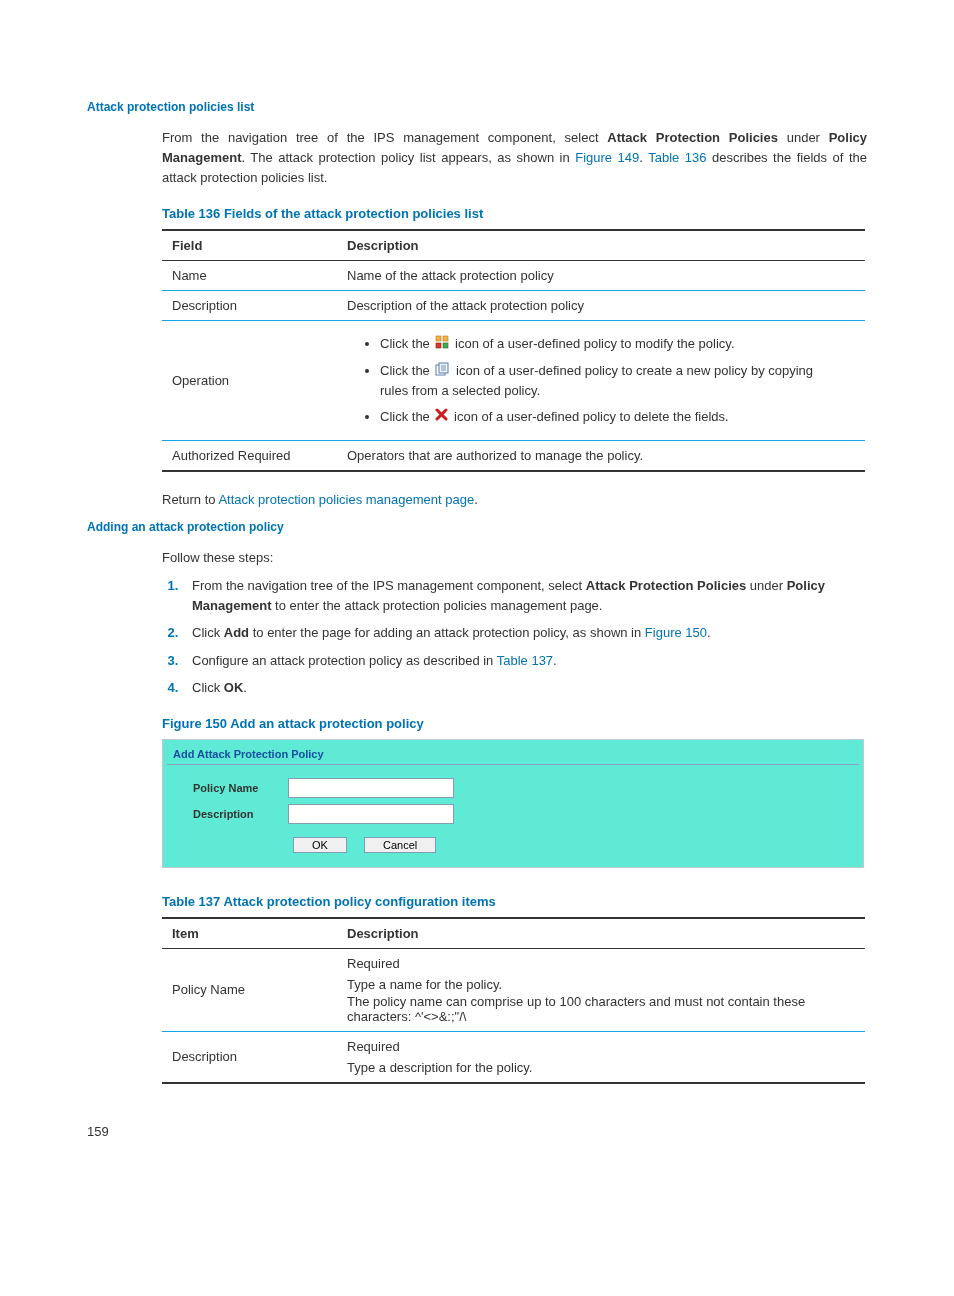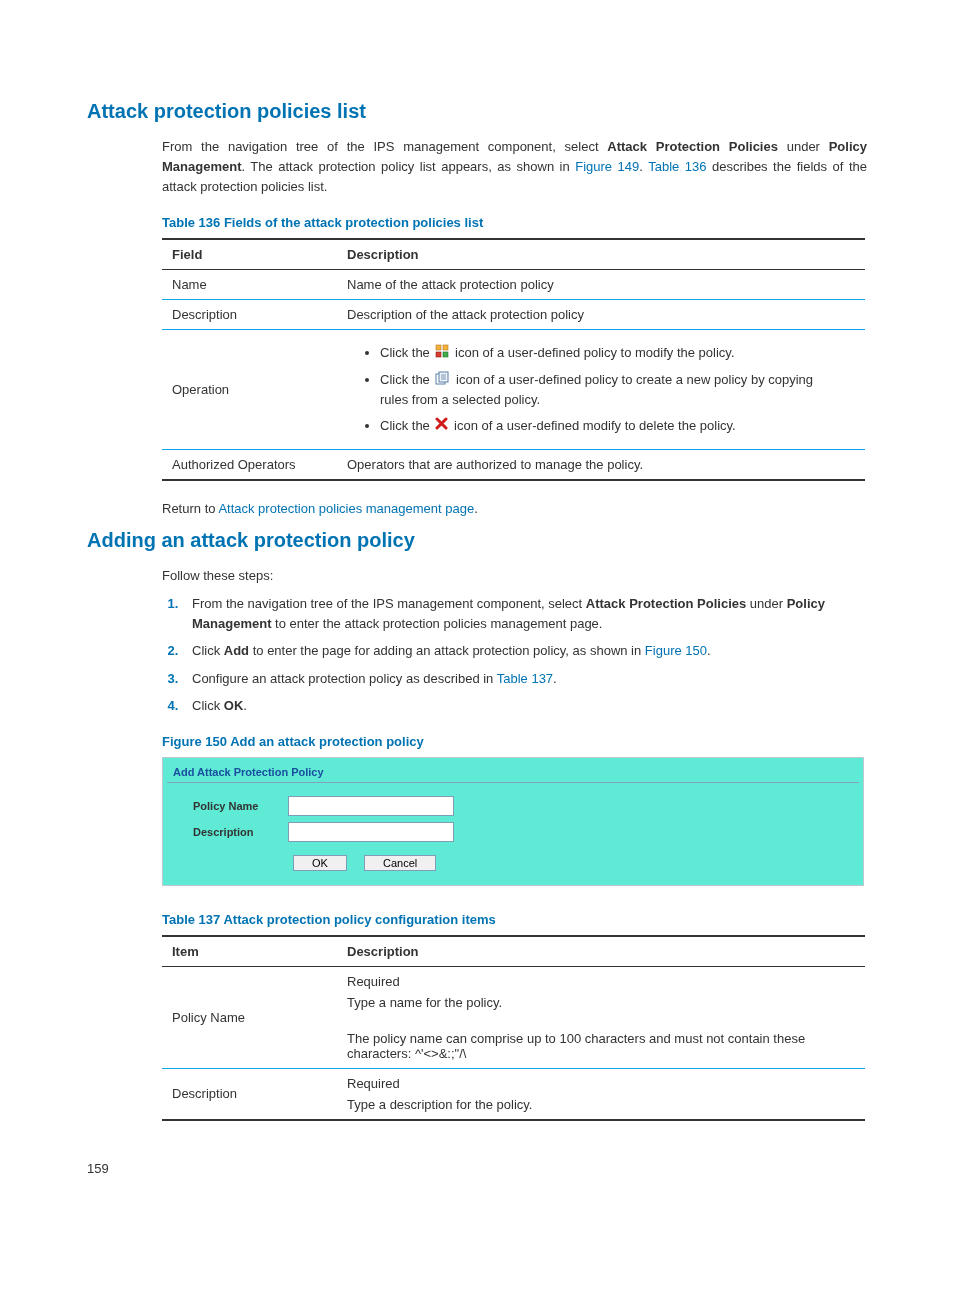--- a/index.html
+++ b/index.html
@@ -12,21 +12,21 @@
   }
   .page {
     width: 780px;
     margin: 0 auto;
     padding: 90px 0 60px 0;
     position: relative;
   }
   .h2 {
     color: #0073b3;
     font-weight: bold;
-    font-size: 20px;
+    font-size: 12px;
     margin: 10px 0 14px 0;
   }
   .indent {
     margin-left: 75px;
   }
   p {
     margin: 6px 0;
     line-height: 1.55;
   }
   .justify { text-align: justify; }
@@ -204,27 +204,27 @@
             </span>
             <span> icon of a user-defined policy to create a new policy by copying rules from a selected policy.</span>
           </li>
           <li>
             <span>Click the </span>
             <span class="icon-inline">
               <svg width="13" height="13" viewBox="0 0 13 13">
                 <path d="M2 2 L11 11 M11 2 L2 11" stroke="#d11b1b" stroke-width="3" stroke-linecap="round"></path>
               </svg>
             </span>
-            <span> icon of a user-defined modify to delete the policy.</span>
+            <span> icon of a user-defined policy to delete the fields.</span>
           </li>
         </ul>
       </td>
     </tr>
     <tr>
-      <td class="f">Authorized Operators</td>
+      <td class="f">Authorized Required</td>
       <td>Operators that are authorized to manage the policy.</td>
     </tr>
   </tbody>
     </table>
 
   <p class="indent" style="margin-top:18px">
     <span>Return to </span><a class="link">Attack protection policies management page</a><span>.</span>
   </p>
 
   <div class="h2">Adding an attack protection policy</div>
@@ -270,21 +270,21 @@
     <tbody>
         <tr>
       <th>Item</th>
       <th>Description</th>
     </tr>
     <tr>
       <td class="f">Policy Name</td>
       <td>
         <div>Required</div>
         <div style="margin-top:6px">Type a name for the policy.</div>
-        <div style="margin-top:21px">The policy name can comprise up to 100 characters and must not contain these characters: ^'&lt;&gt;&amp;:;"/\</div>
+        <div style="margin-top:2px">The policy name can comprise up to 100 characters and must not contain these characters: ^'&lt;&gt;&amp;:;"/\</div>
       </td>
     </tr>
     <tr>
       <td class="f">Description</td>
       <td>
         <div>Required</div>
         <div style="margin-top:6px">Type a description for the policy.</div>
       </td>
     </tr>
   </tbody>

